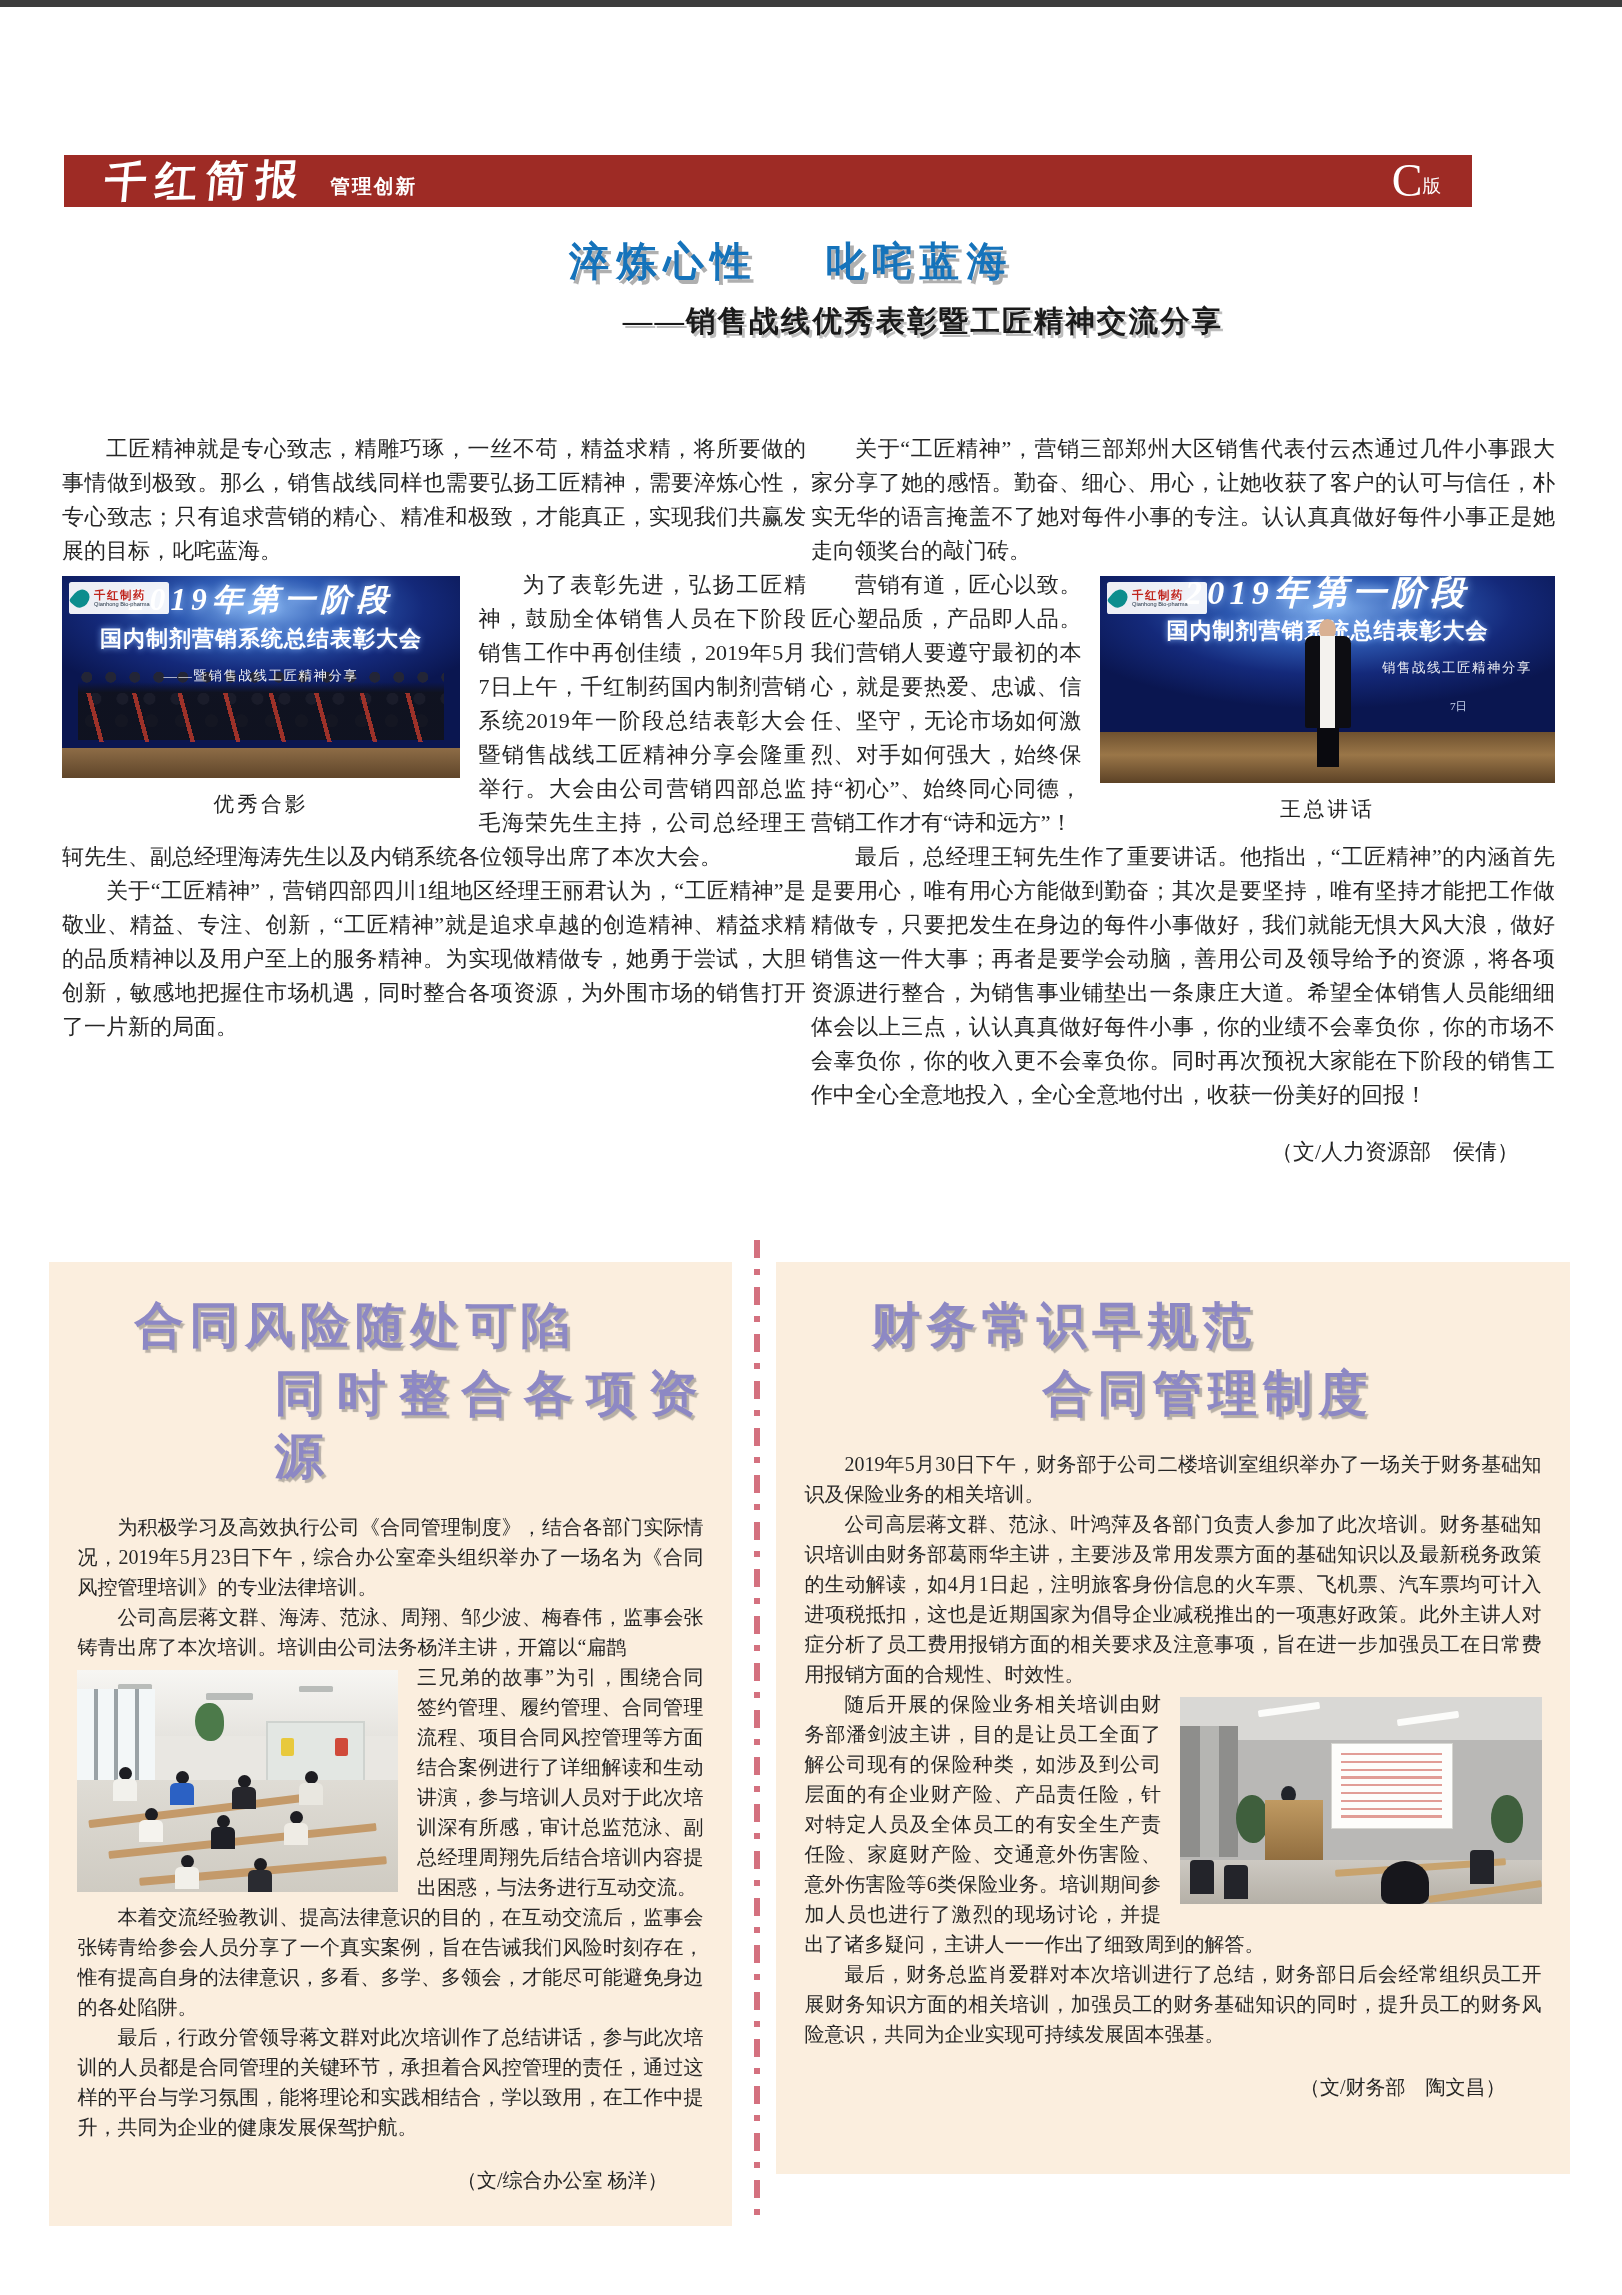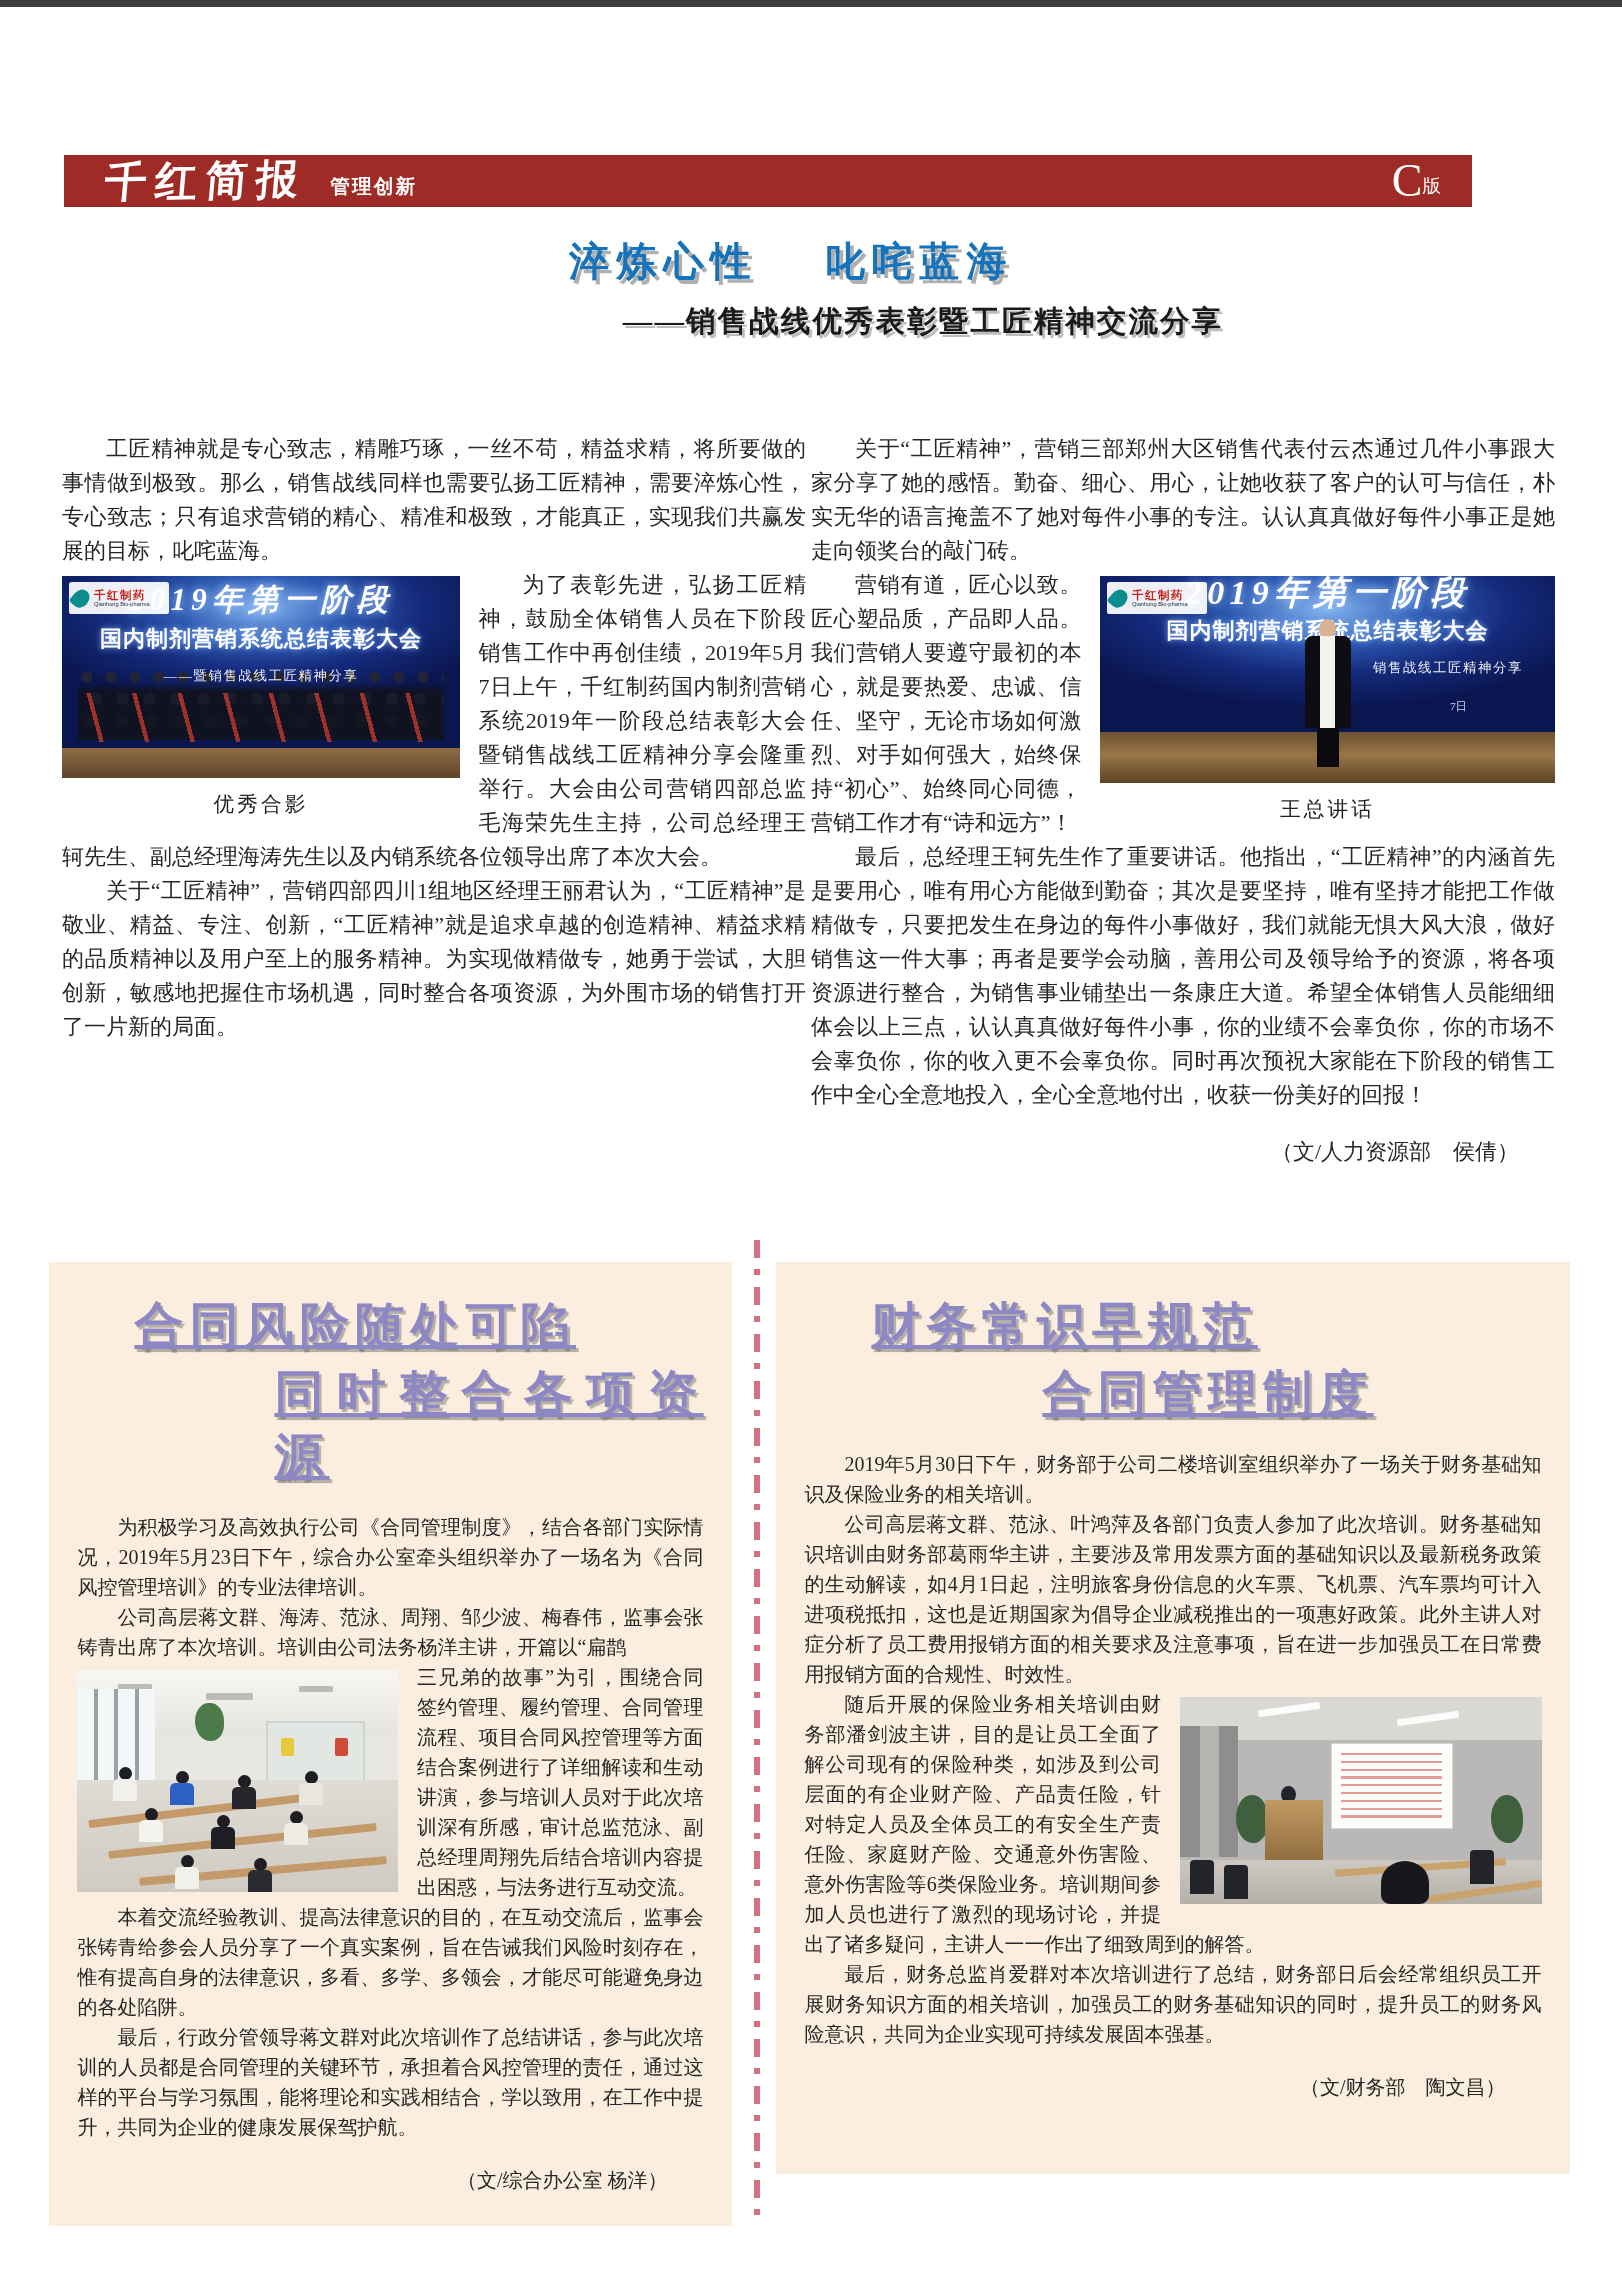--- a/index.html
+++ b/index.html
@@ -43,21 +43,21 @@
   .stage{position:relative;overflow:hidden;
      background:radial-gradient(ellipse 62% 48% at 50% 16%, #83b2ef 0%, #2d59b2 34%, #14297a 66%, #0a1650 100%);}
   .p1{width:398px;height:202px;}
   .p2{width:455px;height:207px;}
   .stage-banner{position:absolute;top:7.2px;left:0;right:0;text-align:center;color:#fff;z-index:2;}
   .bl1{font-size:31px;font-weight:bold;letter-spacing:5.2px;font-style:italic;text-shadow:0 0 9.3px #9fc8ff;}
   .bl2{font-size:22px;font-weight:bold;letter-spacing:1px;margin-top:4.1px;text-shadow:0 0 6.2px #8ab8ff;}
   .bl3{font-size:13.4px;margin-top:3.1px;opacity:.92;letter-spacing:1.6px;}
   .bdate{position:absolute;top:113px;right:88px;font-size:11.4px;color:#dce8ff;opacity:.9;}
   .p2 .bl1{font-size:34px;margin-top:-7.2px;}
-  .p2 .bl3{text-align:right;padding-right:32px;}
+  .p2 .bl3{text-align:right;padding-right:23px;}
   .logo-chip{position:absolute;top:6.2px;left:7.2px;width:92px;height:28px;background:rgba(255,255,255,.93);
              border-radius:2.6px;display:flex;align-items:center;padding:1.6px 4.1px;z-index:3;}
   .logo-drop{width:15.5px;height:18.6px;background:#0c8d8d;border-radius:50% 50% 50% 3.1px;
              transform:rotate(40deg);margin-right:5.2px;flex:none;}
   .logo-txt{display:flex;flex-direction:column;line-height:1.1;}
   .logo-cn{color:#c0241d;font-size:11.4px;font-weight:bold;letter-spacing:1.6px;}
   .logo-en{color:#234;font-size:5.7px;font-family:"Liberation Sans",sans-serif;}
   .p1-crowd{position:absolute;left:4%;right:4%;top:50%;height:31%;z-index:1;
      background:linear-gradient(180deg, transparent 0 5.2px, rgba(16,18,28,.92) 15.5px);}
   .p1-heads{position:absolute;left:4%;right:4%;top:47%;height:34%;z-index:1;
@@ -78,21 +78,21 @@
       border-radius:7.2px 7.2px 2.1px 2.1px;}
   .spk-legs{width:22px;height:39px;background:#0a0a0f;margin:0 auto;}
 
   
   .box{position:absolute;top:1262px;background:#fbeede;box-sizing:border-box;
        font-size:20px;line-height:30px;text-align:justify;padding:18.6px 28.4px 31px 28.4px;overflow:visible;}
   .box-left{left:49px;width:683px;min-height:873px;}
   .box-right{left:776px;width:794px;min-height:912px;}
   .box-title{font-size:49px;font-weight:bold;color:#8d88c4;letter-spacing:6.2px;line-height:63px;
              text-indent:0;text-shadow:2.6px 3.1px 1px rgba(80,80,80,.4);
-             font-family:"DejaVu Serif",serif;text-decoration:underline;}
+             font-family:"DejaVu Serif",serif;}
   .box-title.t1{margin:13.4px 0 0 57px;}
   .box-title.t2{margin:5.2px 0 24px 197px;}
   .box-right .box-title.t1{margin-left:67px;}
   .box-right .box-title.t2{margin-left:238px;}
   .box .byline{margin-right:36px;}
 
   
   .p3{width:321px;height:222px;position:relative;overflow:hidden;background:#e9e7e2;}
   .p3-ceiling{position:absolute;top:0;left:0;right:0;height:66px;
       background:linear-gradient(180deg,#f7f6f3,#e6e4df);}

